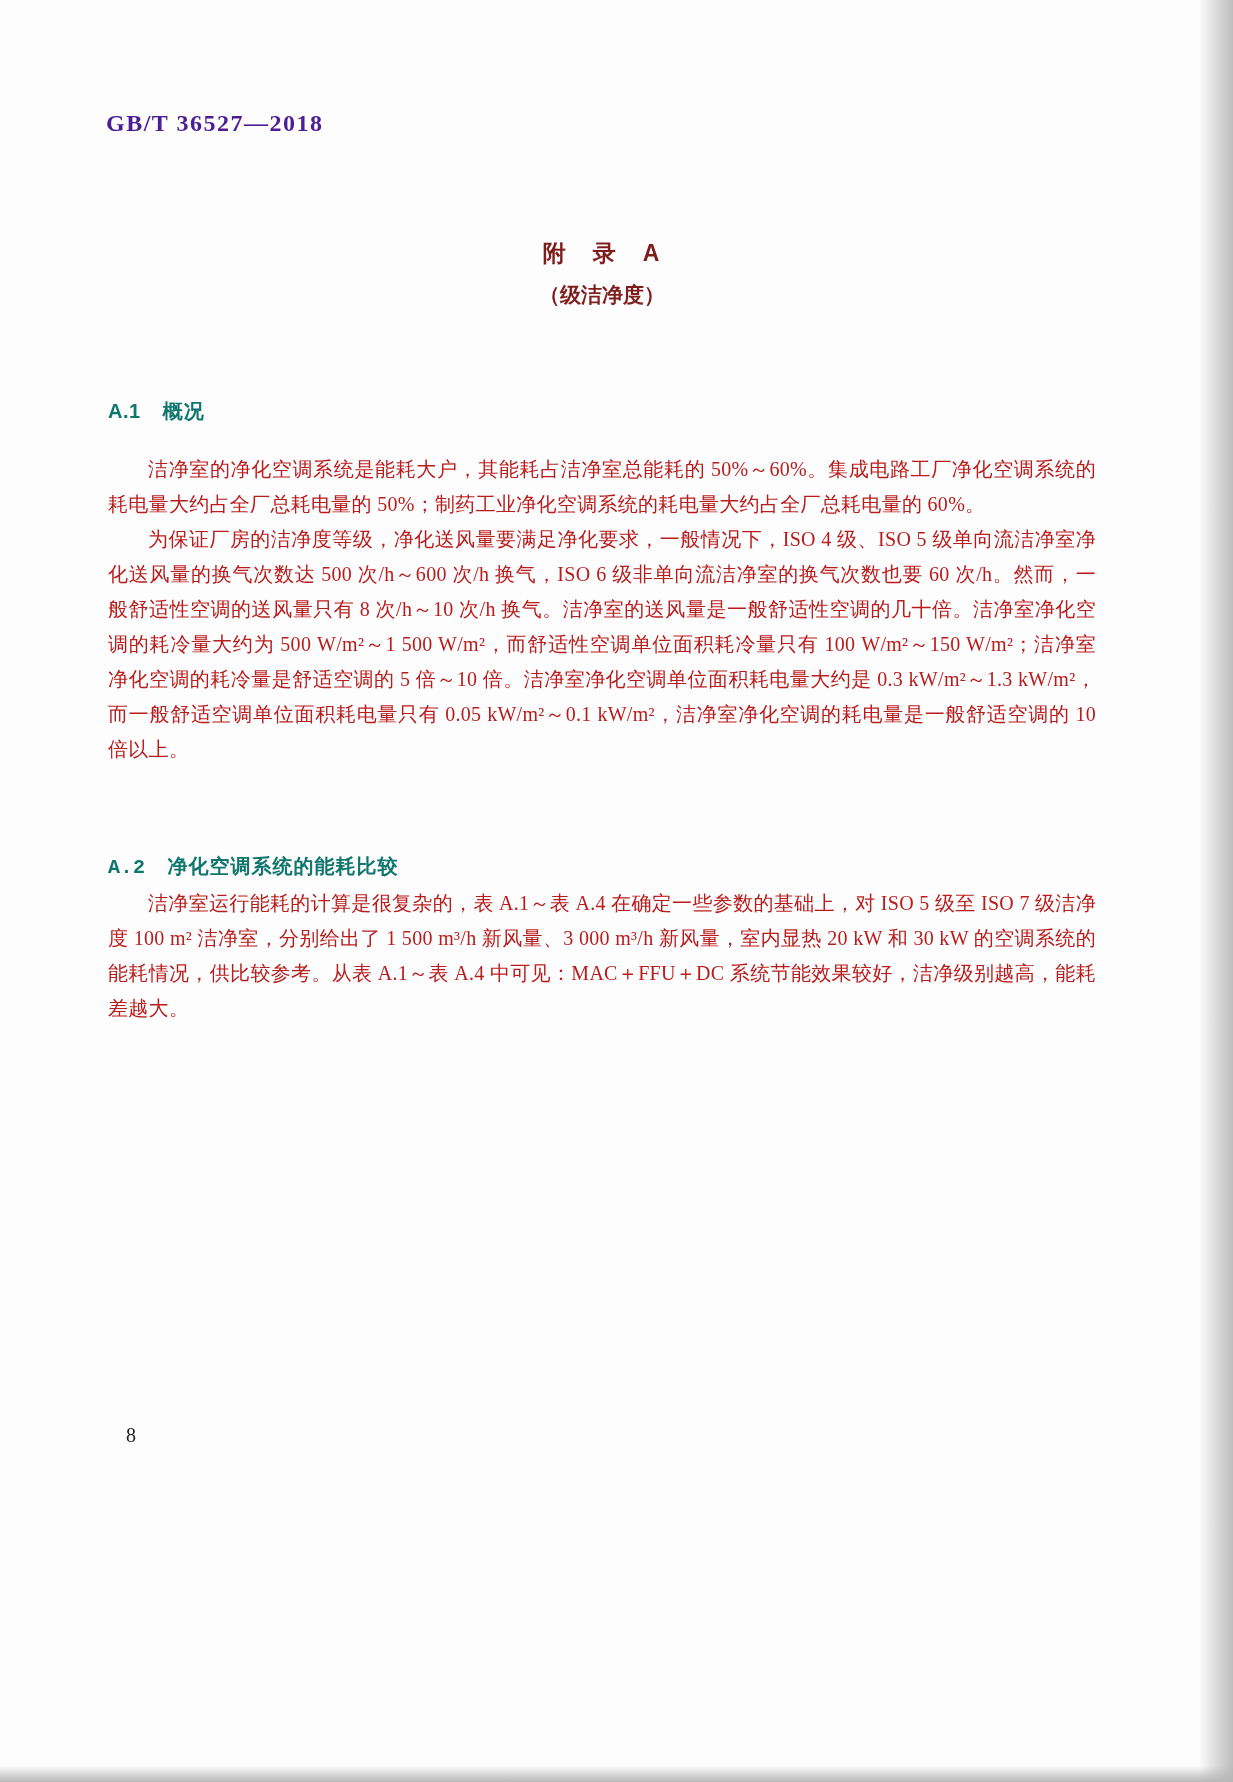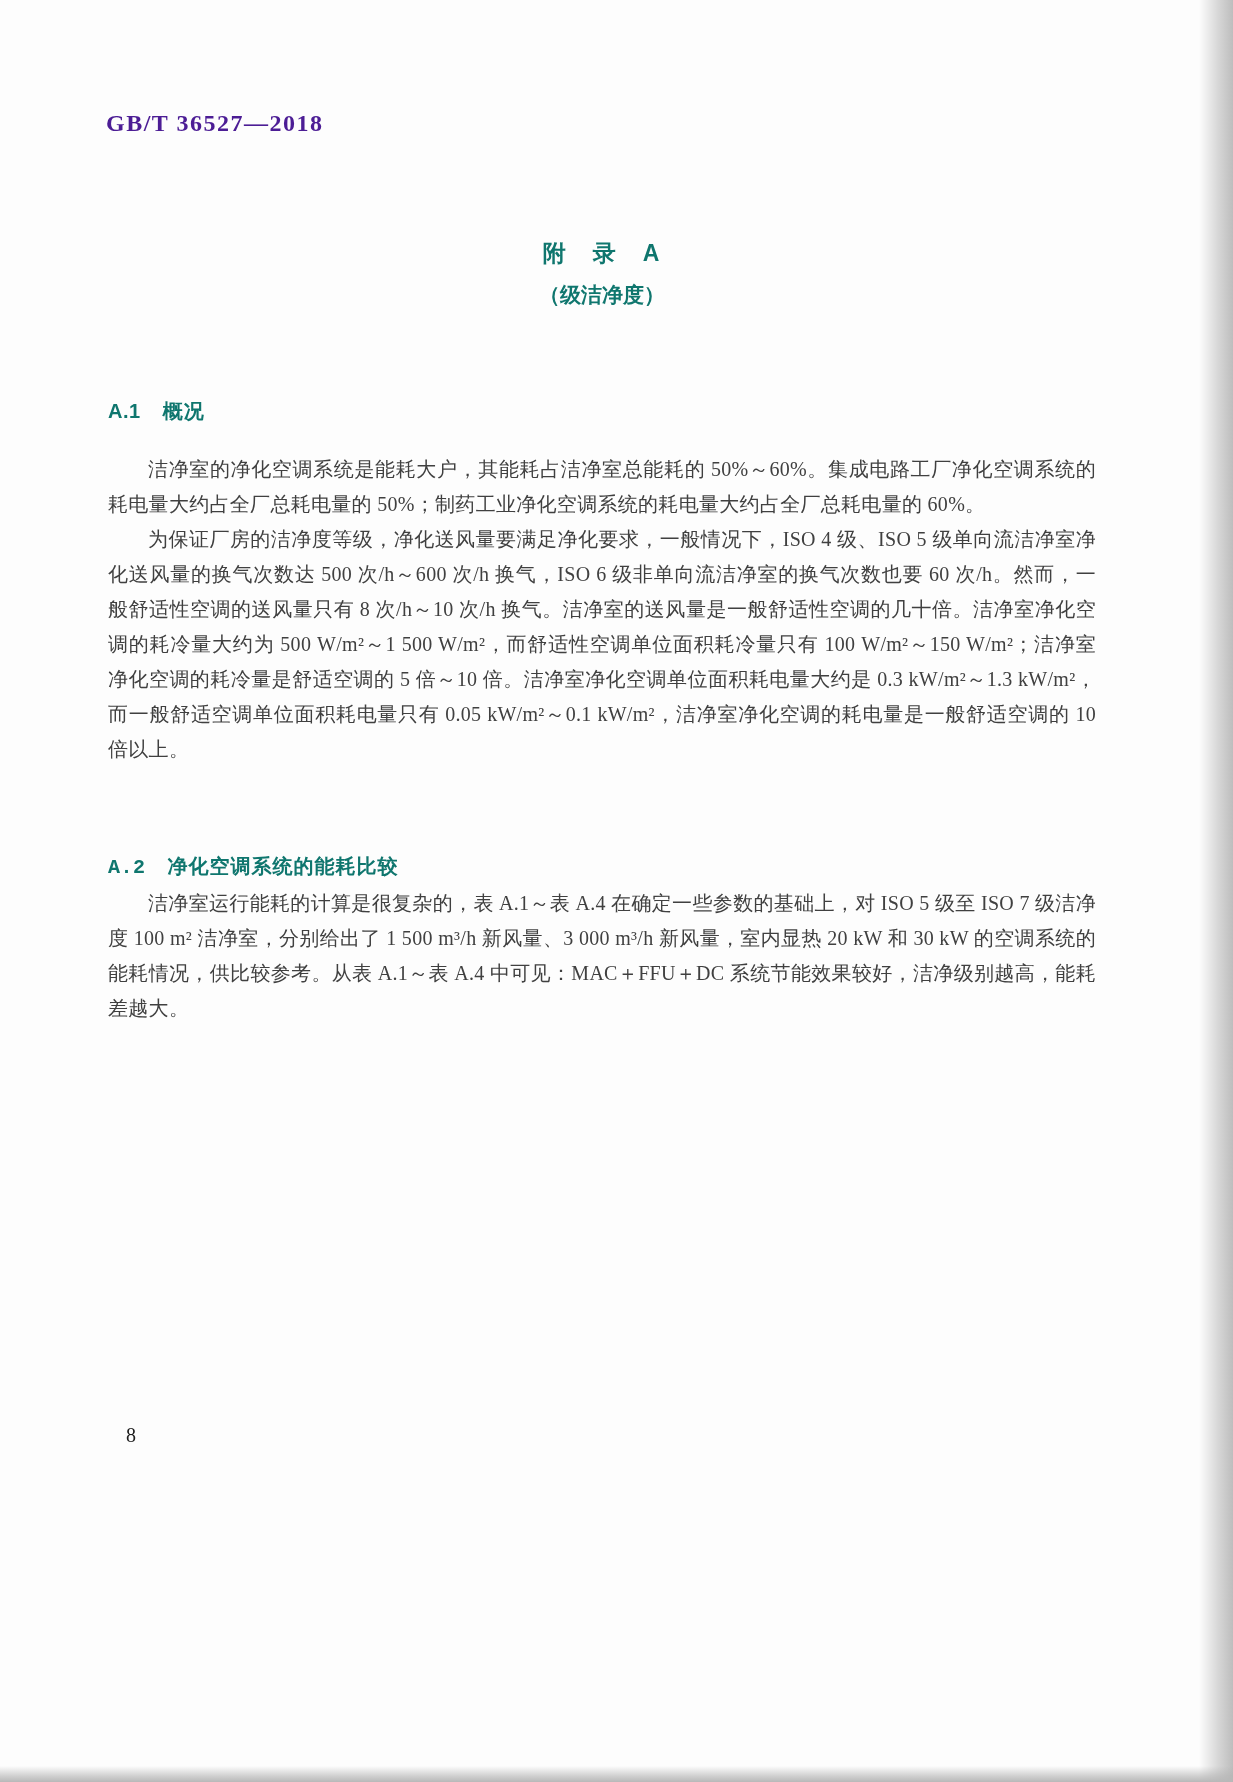--- a/index.html
+++ b/index.html
@@ -48,21 +48,21 @@
     color: #4c1d95;
   }
   .title-block {
     position: absolute;
     left: 108px;
     top: 238px;
     width: 988px;
     text-align: center;
     font-family: "Liberation Sans", "DejaVu Sans", sans-serif;
     font-weight: bold;
-    color: #0f766e;
+    color: #7f1d1d;
   }
   .title-line1 {
     font-size: 23px;
     letter-spacing: 2px;
   }
   .title-line2 {
     font-size: 21px;
     margin-top: 12px;
   }
   .title-line3 {
@@ -87,21 +87,21 @@
   }
   .heading-a1 { top: 398px; }
   .heading-a2 { top: 853px; font-family: Liberation Mono, monospace; }
   .body-block {
     position: absolute;
     left: 108px;
     width: 988px;
     font-family: "Liberation Serif", "DejaVu Serif", serif;
     font-size: 20px;
     line-height: 35px;
-    color: #404040;
+    color: #b91c1c;
     text-align: justify;
     letter-spacing: 0.3px;
   }
   .body-a1 { top: 452px; }
   .body-a2 { top: 886px; }
   .body-block p {
     margin: 0;
     text-indent: 2em;
   }
   .page-number {

